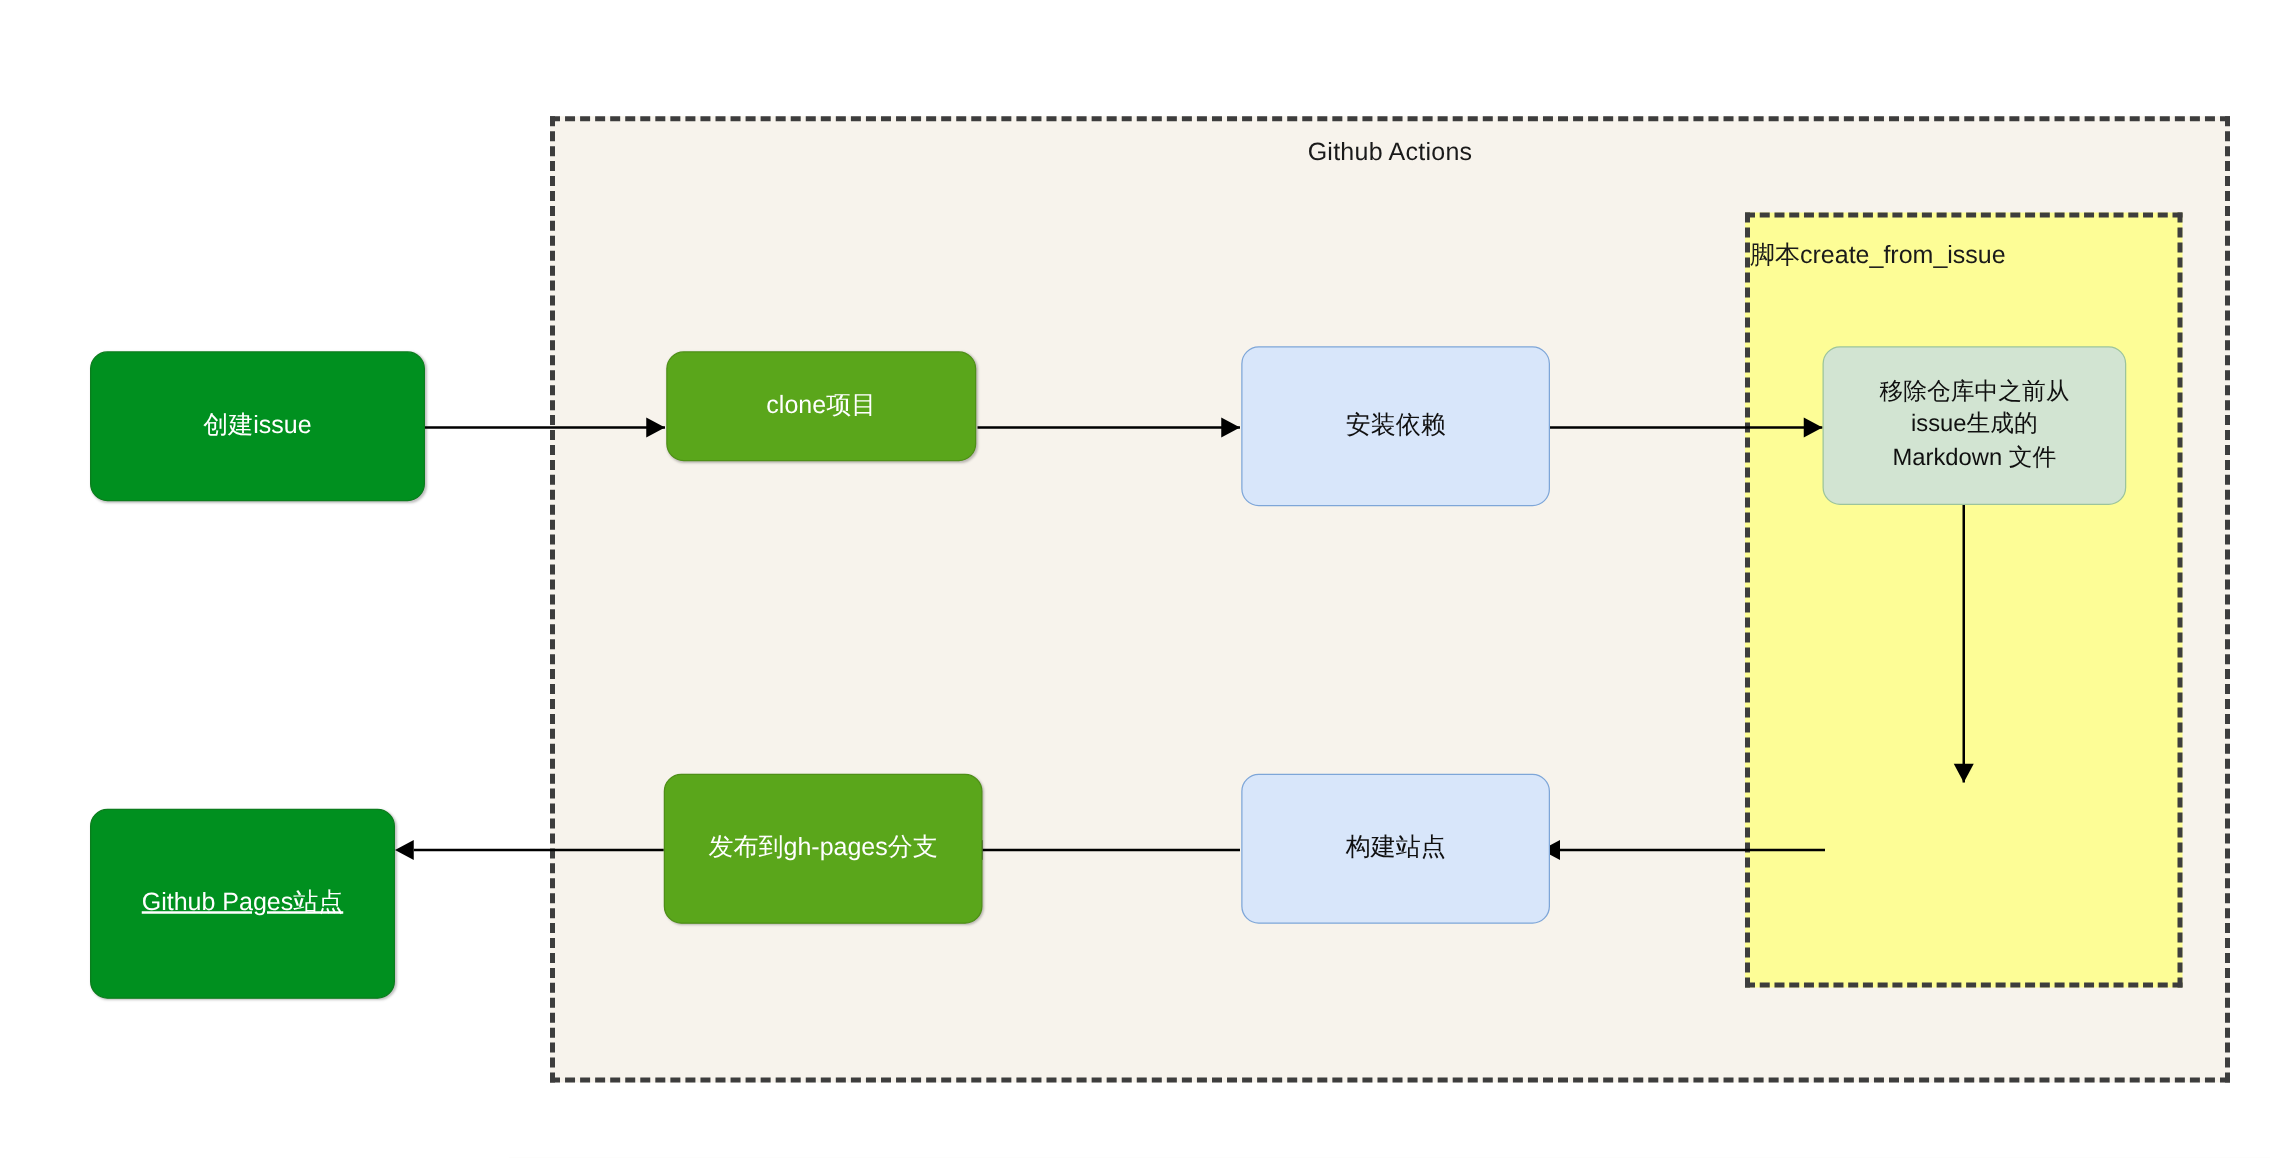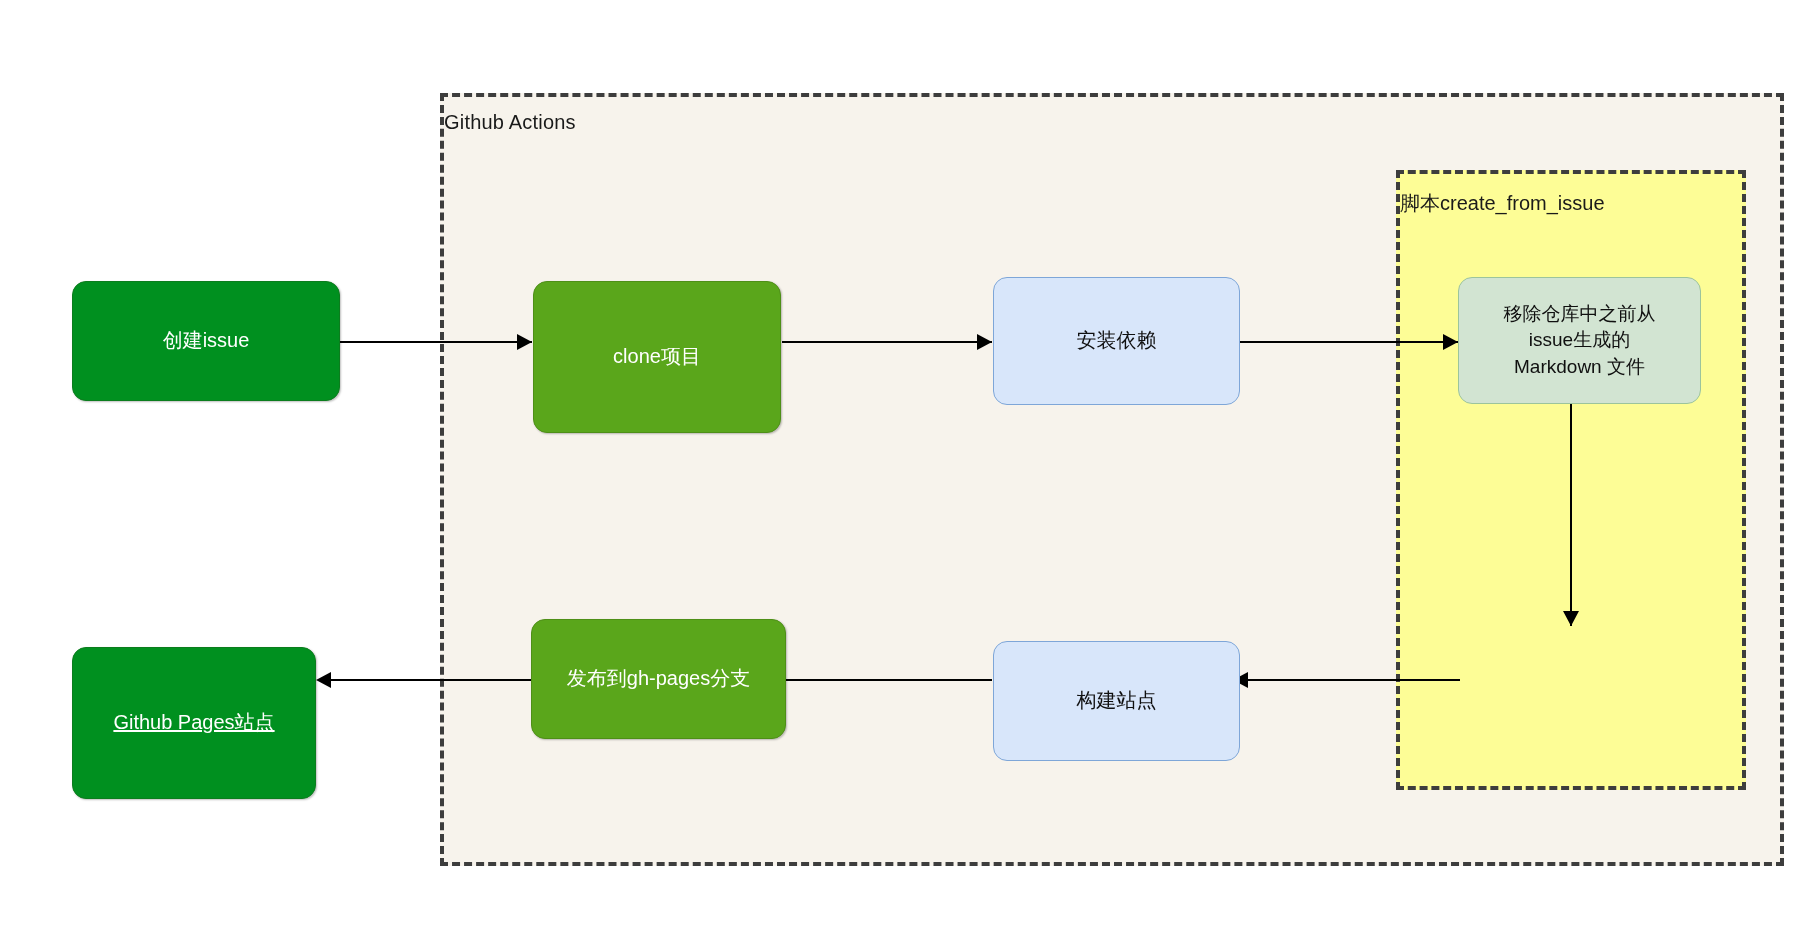--- a/index.html
+++ b/index.html
@@ -27,21 +27,21 @@
     height: 773px;
     background: #f7f3ec;
     border: 4px dashed #3d3d3d;
     box-sizing: border-box;
   }
   .container-actions-label {
     position: absolute;
     top: 14px;
     left: 0;
     width: 100%;
-    text-align: left;
+    text-align: center;
     font-size: 20px;
     color: #1a1a1a;
     letter-spacing: 0.2px;
   }
 
   .container-script {
     position: absolute;
     left: 1396px;
     top: 170px;
     width: 350px;
@@ -158,28 +158,28 @@
   <div class="arrowhead arrow-left" style="left:1233px; top:672px;"></div>
 
   <div class="edge edge-h" style="left:786px; top:679px; width:206px;"></div>
   <div class="arrowhead arrow-left" style="left:771px; top:672px;"></div>
 
   <div class="edge edge-h" style="left:331px; top:679px; width:200px;"></div>
   <div class="arrowhead arrow-left" style="left:316px; top:672px;"></div>
 
   <div class="node node-darkgreen" style="left:72px; top:281px; width:268px; height:120px;">创建issue</div>
 
-  <div class="node node-green" style="left:533px; top:281px; width:248px; height:152px;">clone项目</div>
+  <div class="node node-green" style="left:533px; top:281px; width:248px; height:88px;">clone项目</div>
 
   <div class="node node-blue" style="left:993px; top:277px; width:247px; height:128px;">安装依赖</div>
 
   <div class="node node-paleGreen" style="left:1458px; top:277px; width:243px; height:127px;">移除仓库中之前从
 issue生成的
 Markdown 文件</div>
 
 
-  <div class="node node-blue" style="left:993px; top:619px; width:247px; height:120px;margin-top:22px;">构建站点</div>
+  <div class="node node-blue" style="left:993px; top:619px; width:247px; height:120px;">构建站点</div>
 
   <div class="node node-green" style="left:531px; top:619px; width:255px; height:120px;">发布到gh-pages分支</div>
 
   <div class="node node-darkgreen" style="left:72px; top:647px; width:244px; height:152px;text-decoration:underline;">Github Pages站点</div>
 
 </div>
 
 </body></html>

